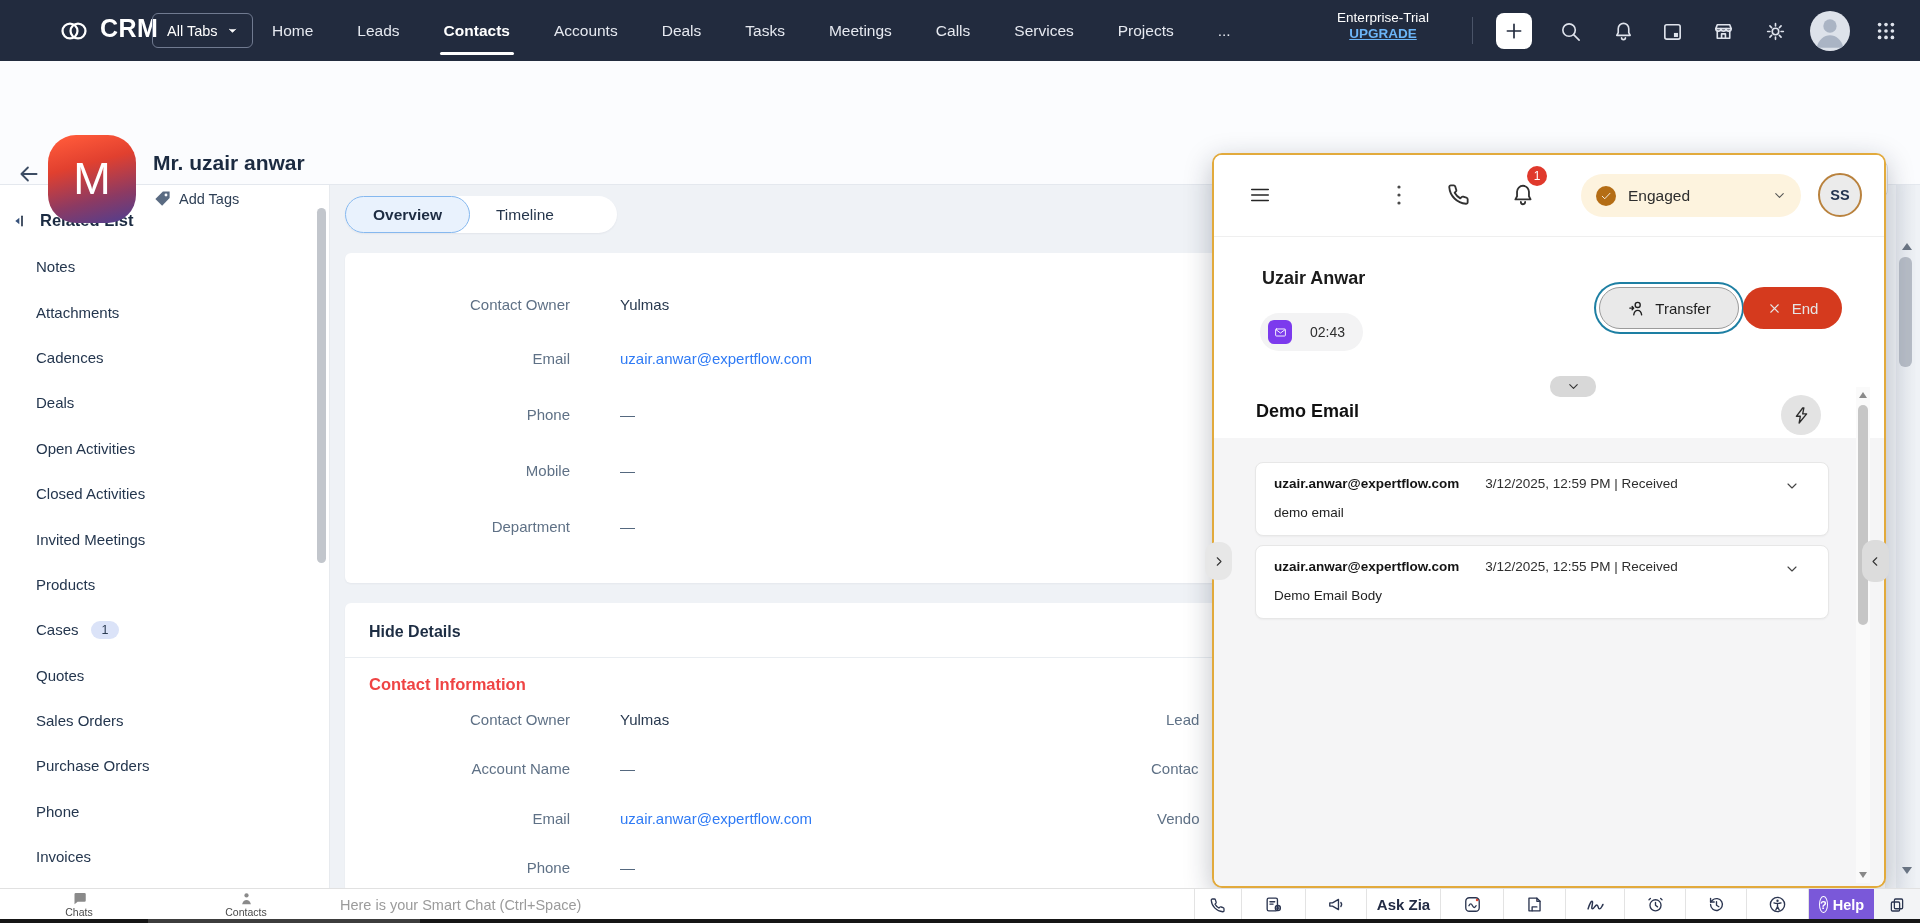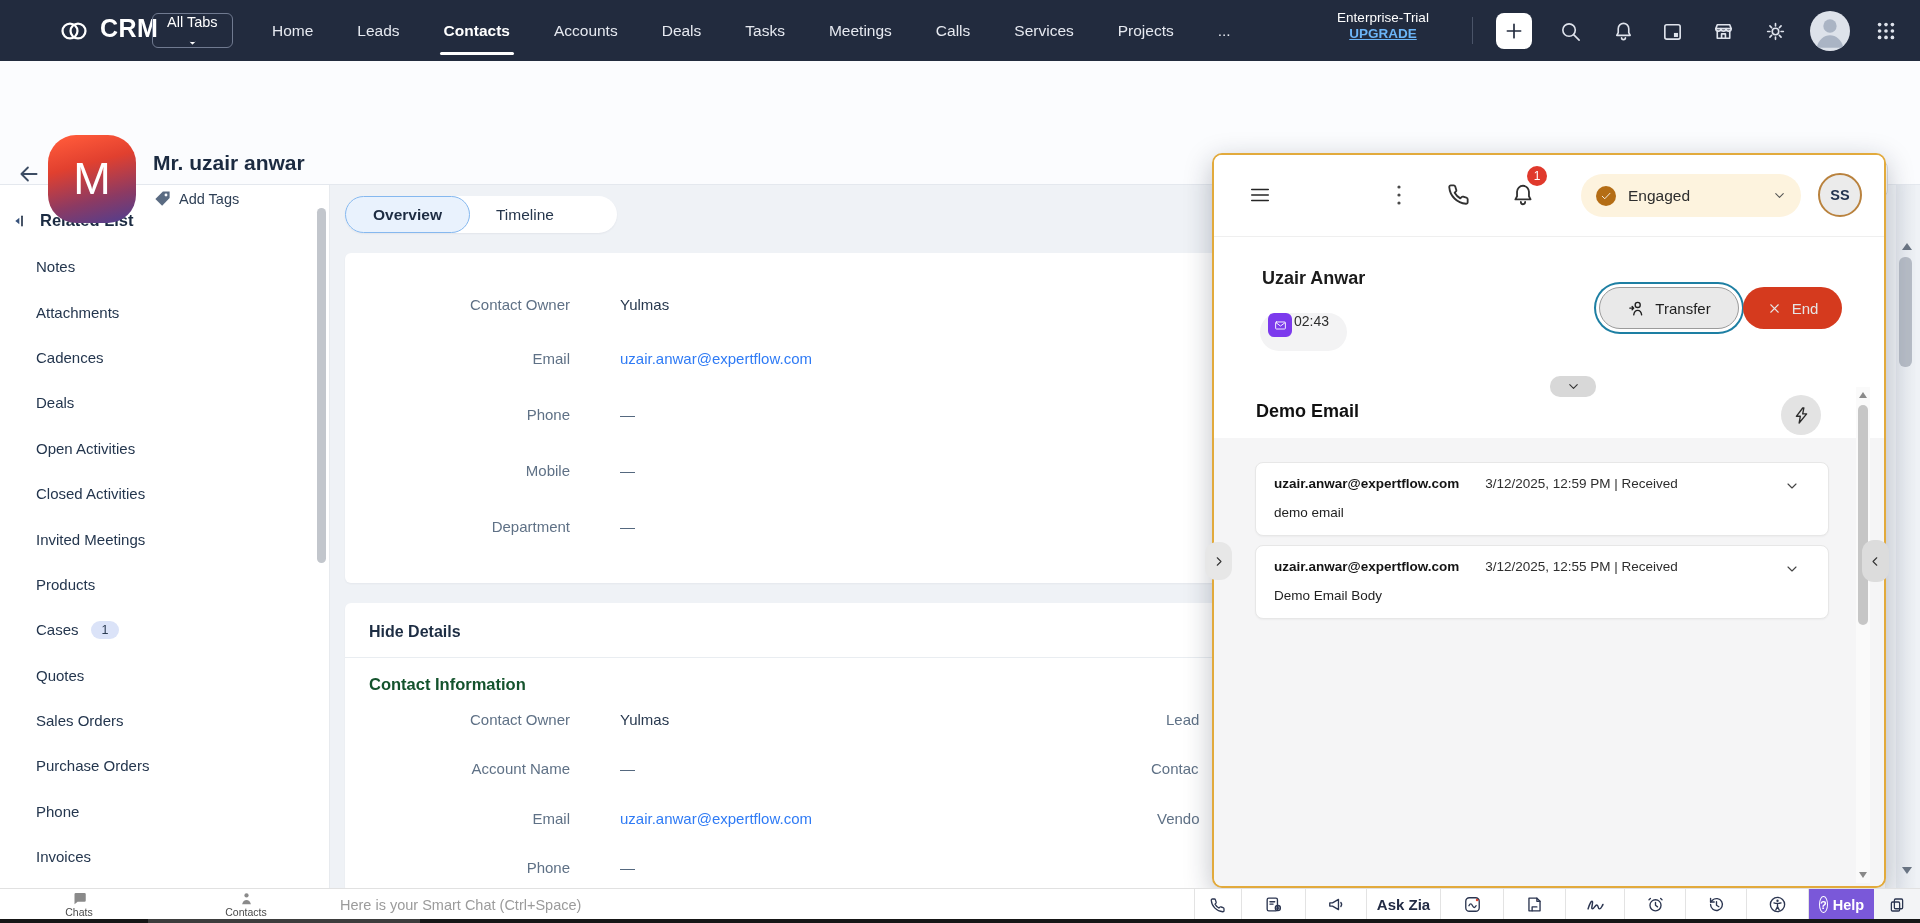--- a/index.html
+++ b/index.html
@@ -5,21 +5,21 @@
   * { margin:0; padding:0; box-sizing:border-box; }
   html,body { width:1920px; height:923px; overflow:hidden; font-family:"Liberation Sans",sans-serif; background:#eef1f5; }
   .abs { position:absolute; }
   .ico { display:inline-flex; align-items:center; justify-content:center; }
   svg.s { stroke:currentColor; fill:none; stroke-width:1.7; stroke-linecap:round; stroke-linejoin:round; }
 
   
   #topbar { left:0; top:0; width:1920px; height:61px; background:#222b3e; color:#e8ebf2; z-index:70; }
   #brand-rings { left:58px; top:15px; width:32px; height:32px; color:#fff; }
   #brand-text { left:100px; top:14px; font-size:25px; font-weight:bold; color:#fff; letter-spacing:.5px; }
-  #all-tabs { left:152px; top:13px; height:35px; padding:0 14px; border:1px solid #707a90; border-radius:6px; display:flex; align-items:center; gap:9px; font-size:14.5px; color:#fff; cursor:pointer;flex-direction:column; }
+  #all-tabs { left:152px; top:13px; height:35px; padding:0 14px; border:1px solid #707a90; border-radius:6px; display:flex; align-items:center; gap:9px; font-size:14.5px; color:#fff; cursor:pointer; }
   #mainnav { left:250px; top:0; height:61px; display:flex; align-items:center; list-style:none; }
   #mainnav li { padding:0 22px; height:61px; display:flex; align-items:center; font-size:15.5px; color:#e6e9f0; cursor:pointer; position:relative; }
   #mainnav li.active { color:#fff; font-weight:bold; }
   #mainnav li.active:after { content:""; position:absolute; left:18px; right:18px; bottom:6px; height:3px; background:#fff; border-radius:2px; }
   #plan { left:1318px; top:10px; width:130px; text-align:center; }
   #plan .p1 { font-size:13.5px; color:#fff; }
   #plan .p2 { font-size:13.5px; font-weight:bold; color:#6cb5f7; text-decoration:underline; cursor:pointer; margin-top:1px; }
   #topdiv { left:1472px; top:17px; width:1px; height:27px; background:#4a5468; }
   #plus-btn { left:1496px; top:13px; width:36px; height:36px; background:#fff; border-radius:8px; color:#222b3e; cursor:pointer; }
   .topicon { top:19px; width:24px; height:24px; color:#dfe3ec; cursor:pointer; }
@@ -51,38 +51,38 @@
   .card { background:#fff; border-radius:6px; box-shadow:0 1px 2px rgba(30,40,60,.05); }
   #card1 { left:15px; top:68px; width:1540px; height:330px; }
   #card2 { left:15px; top:418px; width:1540px; height:290px; }
   .frow { position:absolute; left:0; display:flex; }
   .flabel { width:225px; text-align:right; font-size:15px; color:#5f7186; }
   .fvalue { margin-left:50px; font-size:15px; color:#27384e; }
   .fvalue.link { color:#2f7bf5; cursor:pointer; }
   .fvalue.empty { color:#55687f; }
   #hide-details { position:absolute; left:24px; top:20px; font-size:16px; font-weight:bold; color:#1d2d43; cursor:pointer; }
   #card2-div { position:absolute; left:0; top:54px; width:100%; height:1px; background:#e9edf1; }
-  #contact-info-title { position:absolute; left:24px; top:72px; font-size:16.5px; font-weight:bold; color:#14532d; }
+  #contact-info-title { position:absolute; left:24px; top:72px; font-size:16.5px; font-weight:bold; color:#ef4444; }
   .rlabel { position:absolute; font-size:15px; color:#5f7186; white-space:nowrap; }
 
   
   #panel { left:1212px; top:153px; width:674px; height:735px; background:#fff; border:2px solid #e2aa3c; border-radius:10px; box-shadow:0 8px 28px rgba(20,30,50,.28); z-index:40; overflow:hidden; }
   #p-head { position:absolute; left:0; top:0; width:100%; height:82px; background:#fff; border-bottom:1px solid #efefef; }
   #burger { position:absolute; left:33px; top:29px; width:26px; height:22px; color:#262626; cursor:pointer; }
   #p-dots { position:absolute; left:178px; top:26px; width:14px; height:28px; color:#4a4a4a; cursor:pointer; }
   #p-phone { position:absolute; left:232px; top:26px; width:26px; height:26px; color:#323232; cursor:pointer; }
   #p-bell { position:absolute; left:296px; top:27px; width:26px; height:26px; color:#323232; cursor:pointer; }
   #p-badge { position:absolute; left:313px; top:11px; min-width:20px; height:20px; border-radius:10px; background:#e0392c; color:#fff; font-size:12px; display:flex; align-items:center; justify-content:center; padding:0 5px; }
   #status-pill { position:absolute; left:367px; top:19px; width:220px; height:43px; border-radius:22px; background:#fdf3de; display:flex; align-items:center; cursor:pointer; }
   #status-check { width:20px; height:20px; border-radius:50%; background:#b46d15; color:#fff; margin-left:15px; }
   #status-label { margin-left:12px; font-size:15.5px; color:#2d2d2d; }
   #status-chev { position:absolute; right:14px; width:16px; height:16px; color:#555; }
   #p-avatar { position:absolute; left:604px; top:18px; width:44px; height:44px; border-radius:50%; background:#ebebeb; border:2px solid #b9823e; color:#21324e; font-size:14.5px; font-weight:bold; display:flex; align-items:center; justify-content:center; cursor:pointer; }
   #caller-name { position:absolute; left:48px; top:113px; font-size:18px; font-weight:bold; color:#1b1b1b; }
-  #timer-pill { position:absolute; left:46px; top:158px; height:38px; padding:0 18px 0 8px; border-radius:19px; background:#f3f3f4; display:flex; align-items:flex-start; gap:2px; }
+  #timer-pill { position:absolute; left:46px; top:158px; height:38px; padding:0 18px 0 8px; border-radius:19px; background:#f3f3f4; display:flex; align-items:center; gap:18px; }
   #timer-icon { width:24px; height:24px; border-radius:6px; background:#7c3aed; color:#fff; }
   #timer-text { font-size:14px; color:#2e2e2e; }
   #transfer-btn { position:absolute; left:385px; top:132px; width:140px; height:42px; border-radius:21px; background:#e9e9e9; border:1px solid #9b9b9b; box-shadow:0 0 0 3px #fff,0 0 0 5px #1d7fa3; display:flex; align-items:center; justify-content:center; gap:9px; font-size:15px; color:#1f1f1f; cursor:pointer; }
   #end-btn { position:absolute; left:529px; top:132px; width:99px; height:42px; border-radius:21px; background:#d53a1e; border:none; color:#e5e5e5; font-size:15px; display:flex; align-items:center; justify-content:center; gap:10px; cursor:pointer; }
   #collapse-pill { position:absolute; left:336px; top:221px; width:46px; height:21px; border-radius:10px; background:#d8d8d8; color:#333; display:flex; align-items:center; justify-content:center; cursor:pointer; z-index:3; }
   #email-title { position:absolute; left:42px; top:246px; font-size:18px; font-weight:bold; color:#111; z-index:2; }
   #bolt-btn { position:absolute; left:567px; top:240px; width:40px; height:40px; border-radius:50%; background:#e3e3e3; color:#2b2b2b; cursor:pointer; z-index:2; }
   #email-area { position:absolute; left:0px; top:283px; width:670px; height:448px; background:#f5f5f6; border-radius:0 0 8px 8px; }
   .mailcard { position:absolute; left:41px; width:574px; height:74px; background:#fff; border:1px solid #e7e7e7; border-radius:8px; box-shadow:0 1px 2px rgba(0,0,0,.04); cursor:pointer; }
   .mc-line1 { position:absolute; left:18px; top:13px; display:flex; align-items:baseline; gap:10px; font-size:13.5px; }

